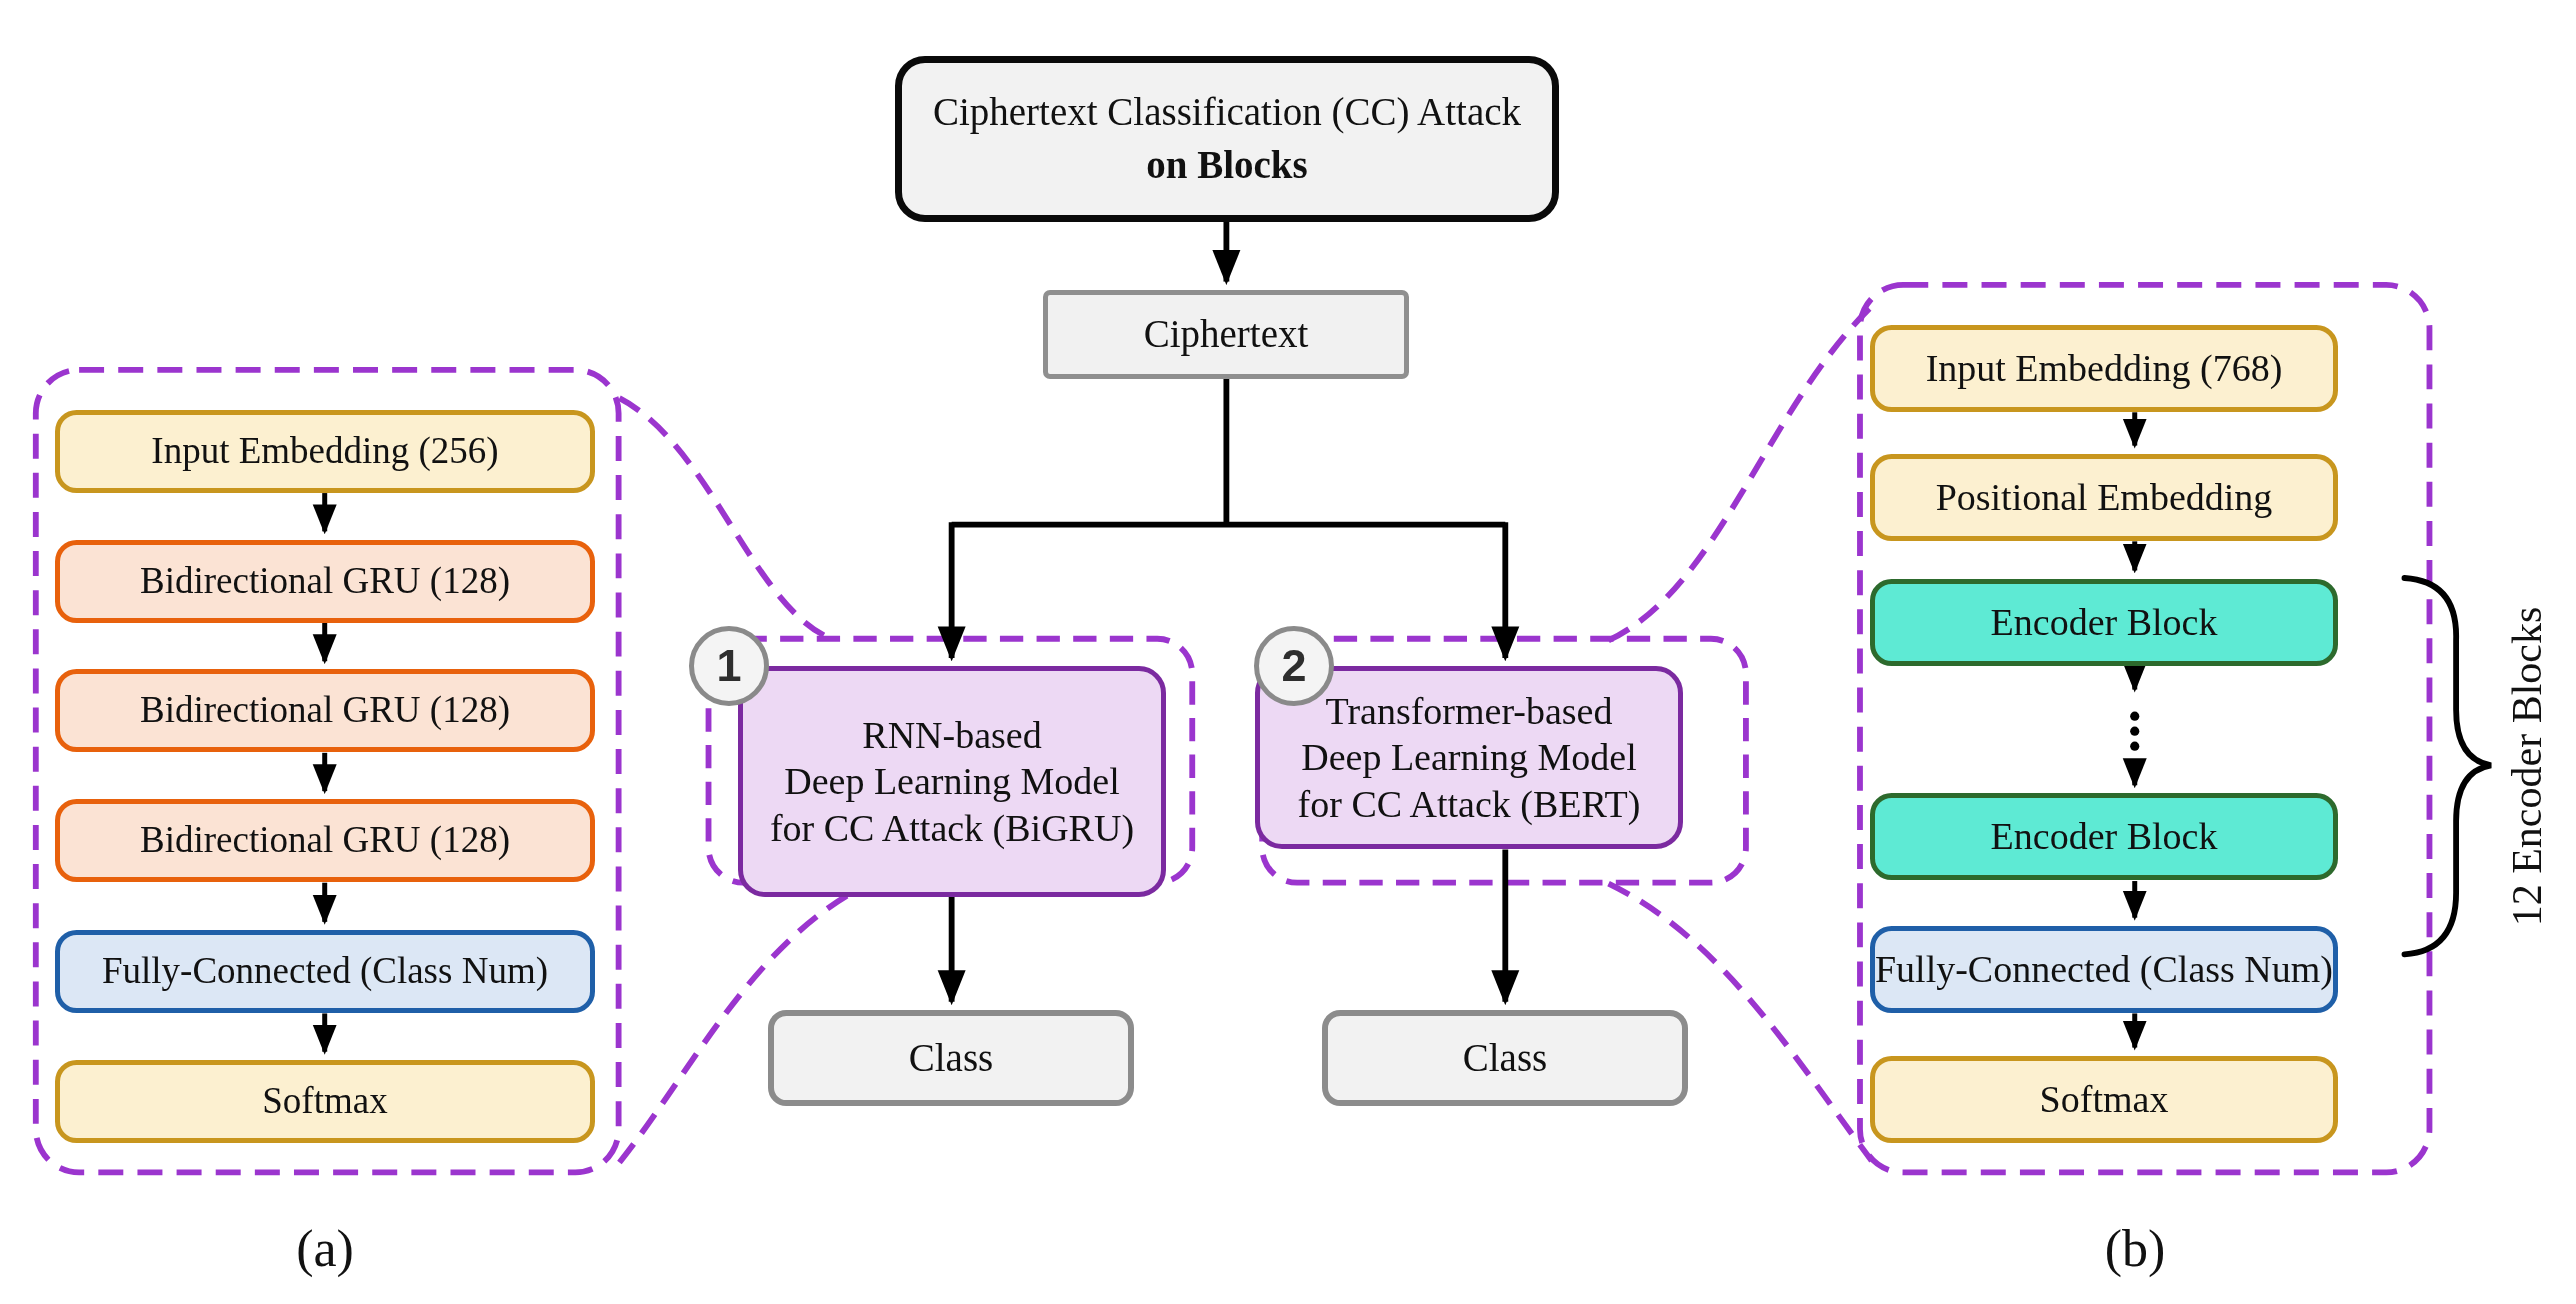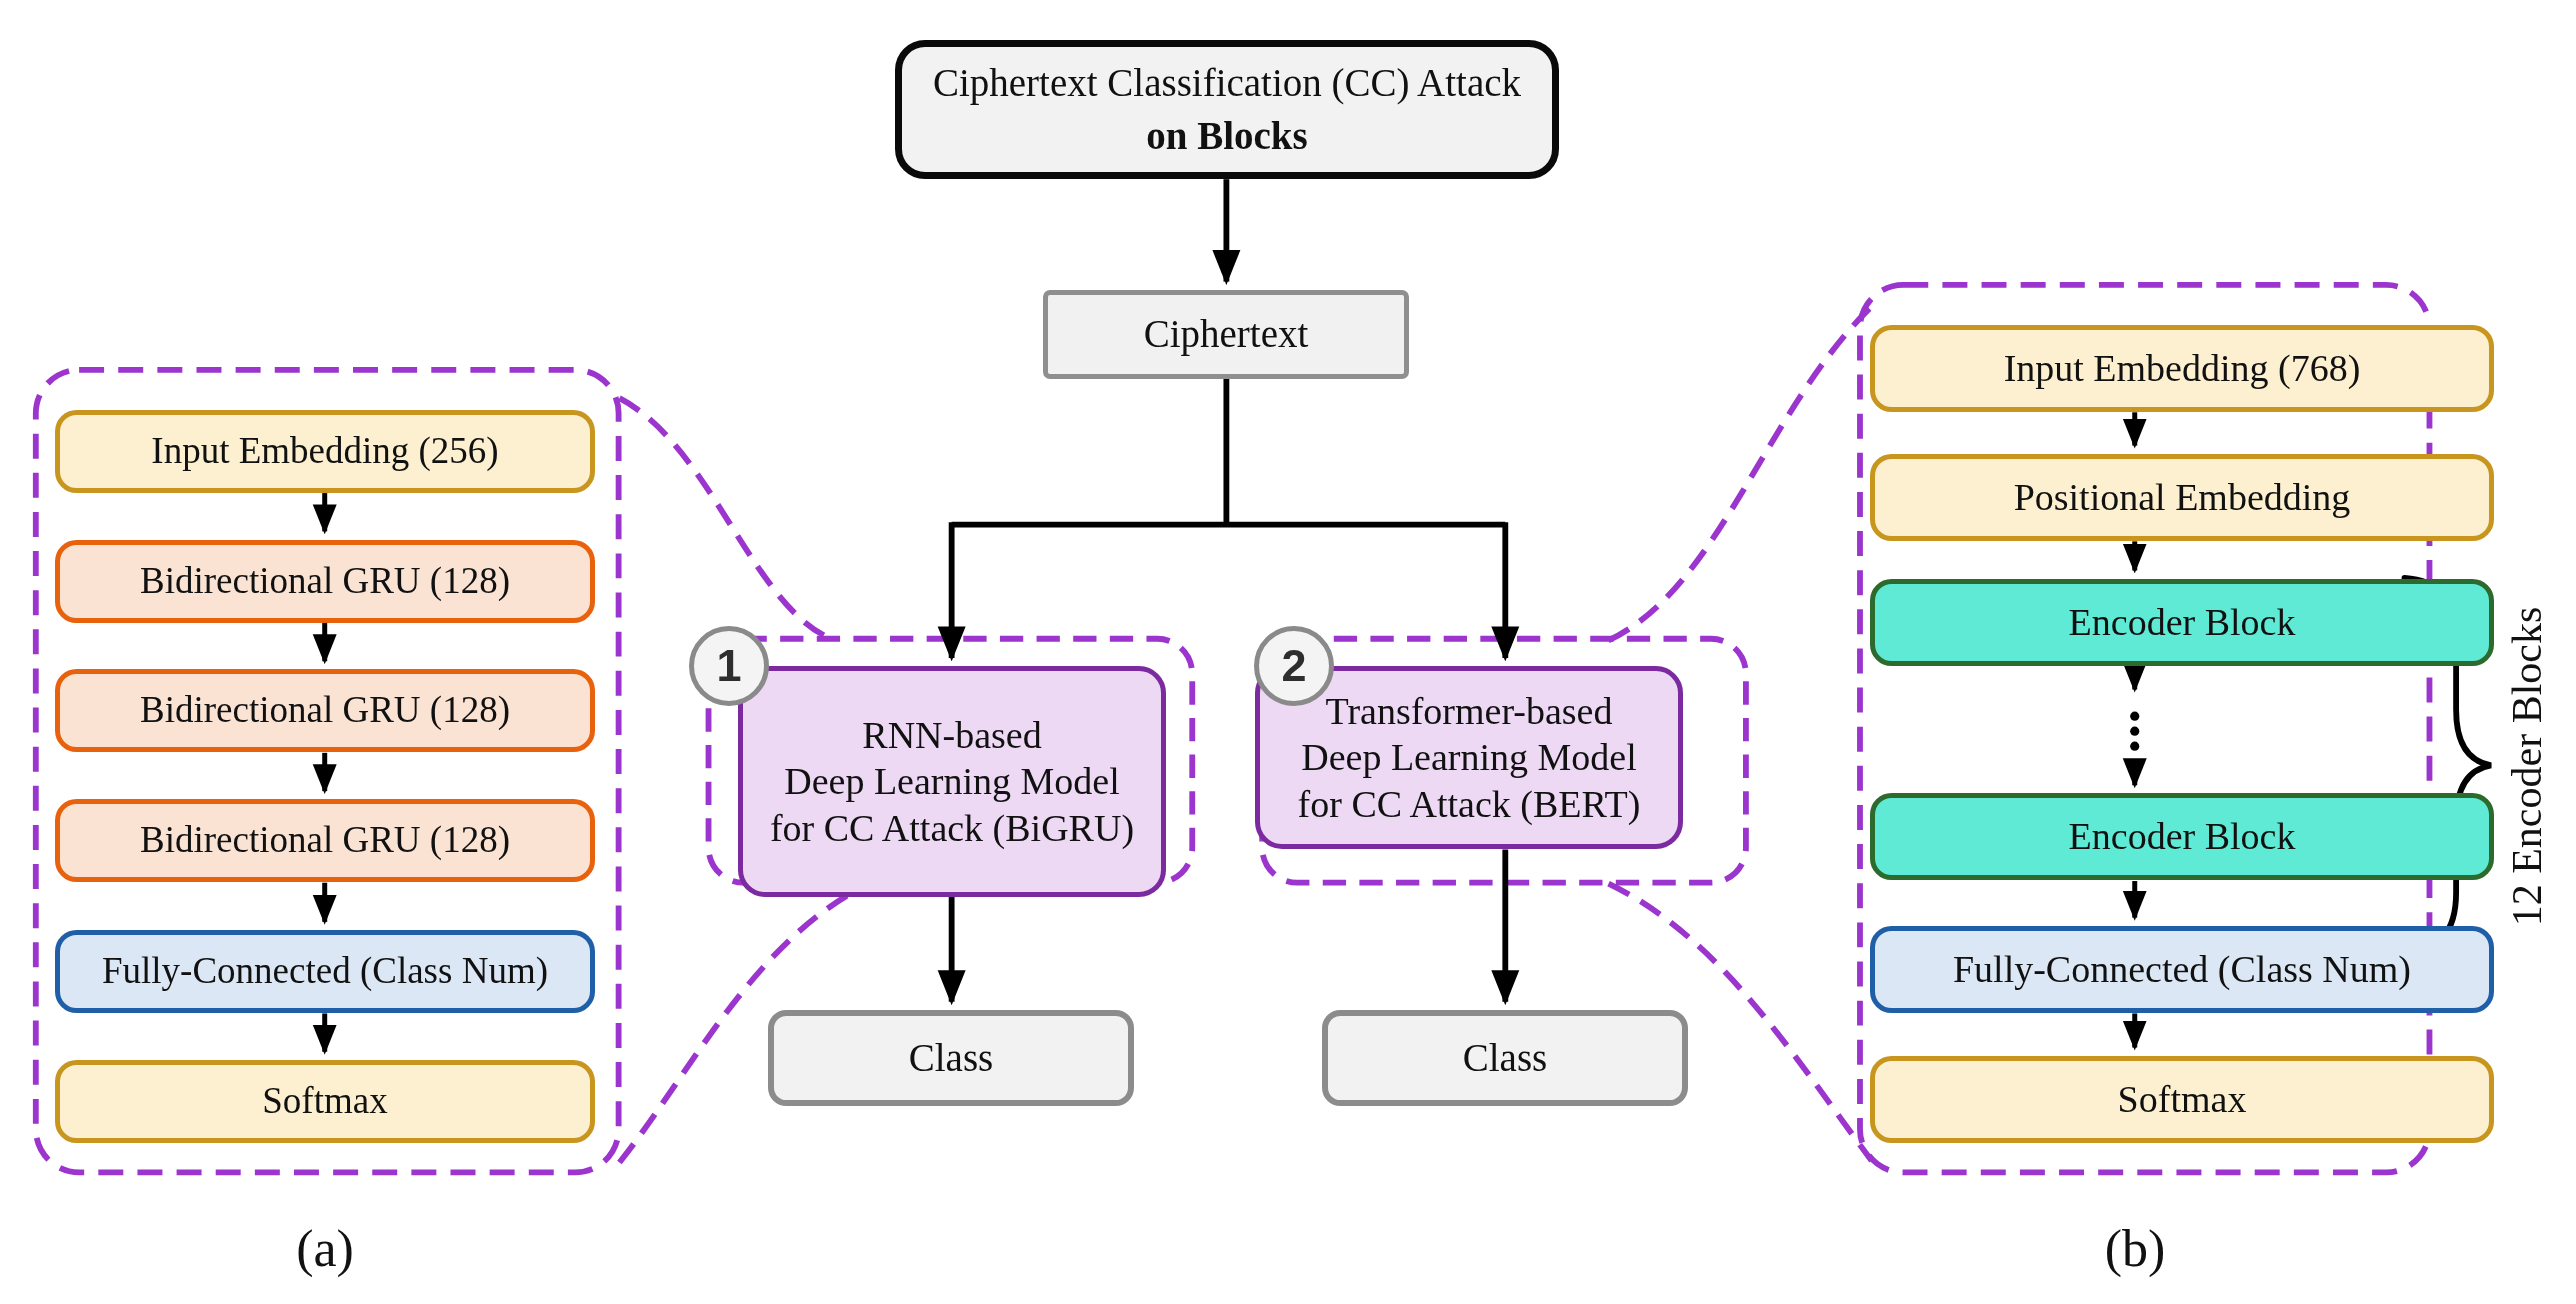--- a/index.html
+++ b/index.html
@@ -26,21 +26,21 @@
   .blue{background:#DCE7F5;border:5.8px solid #1F5FA8;}
   .green{background:#5eead4;border:5.8px solid #2D6A2D;}
   .gray{background:#F1F1F1;border:5.8px solid #8F8F8F;}
   .gray-thick{background:#F2F2F2;border:6.7px solid #8C8C8C;border-radius:18.3px;justify-content:center;}
   .purple{background:#EDD9F4;border:5.8px solid #7B2AA0;border-radius:27px;font-size:38px;line-height:1.22;}
   .root-box{background:#F2F2F2;border:7.5px solid #0A0A0A;border-radius:30px;font-size:39px;line-height:1.35;}
   .bold{font-weight:bold;}
   
   .pa{left:55px;width:540px;height:83px;}
   
-  .pb{left:1870px;width:624px;height:87px;font-size:38px;}
+  .pb{left:1870px;width:468px;height:87px;font-size:38px;}
   .badge{
     position:absolute;z-index:3;width:80px;height:80px;border-radius:50%;
     background:#F4F4F4;border:5.8px solid #8A8A8A;box-sizing:border-box;
     display:flex;align-items:center;justify-content:center;
     font-family:"Liberation Sans","DejaVu Sans",sans-serif;
     font-weight:bold;font-size:45px;color:#2E2E2E;
   }
   .caption{
     position:absolute;z-index:2;width:416px;height:75px;top:1211px;
     display:flex;align-items:center;justify-content:center;
@@ -95,21 +95,21 @@
     <circle cx="2564" cy="860" r="5.5" fill="#000"></circle>
     <circle cx="2564" cy="878" r="5.5" fill="#000"></circle>
     <circle cx="2564" cy="896" r="5.5" fill="#000"></circle>
     <path d="M 2564 914 V 943" stroke="#000" stroke-width="6" fill="none" marker-end="url(#ah)"></path>
     <path d="M 2564 1058 V 1102" stroke="#000" stroke-width="6" fill="none" marker-end="url(#ah)"></path>
     <path d="M 2564 1217 V 1258" stroke="#000" stroke-width="6" fill="none" marker-end="url(#ah)"></path>
 
     <path d="M 2888 694 Q 2952 698 2950 768 L 2950 852 Q 2950 912 2992 919 Q 2950 926 2950 986 L 2950 1072 Q 2950 1142 2888 1146" fill="none" stroke="#000" stroke-width="7" stroke-linecap="round"></path>
   </svg>
 
-  <div class="box col root-box" style="left:895px;top:40px;width:664px;height:139px;">
+  <div class="box col root-box" style="left:895px;top:56px;width:664px;height:166px;">
     <span>Ciphertext Classification (CC) Attack</span>
     <span class="bold">on Blocks</span>
   </div>
 
   <div class="box gray" style="left:1043px;top:290px;width:366px;height:89px;font-size:39px;border-radius:7px;">
     <span>Ciphertext</span>
   </div>
 
   <div class="box col purple" style="left:738px;top:666px;width:428px;height:231px;">
     <span>RNN-based</span>

